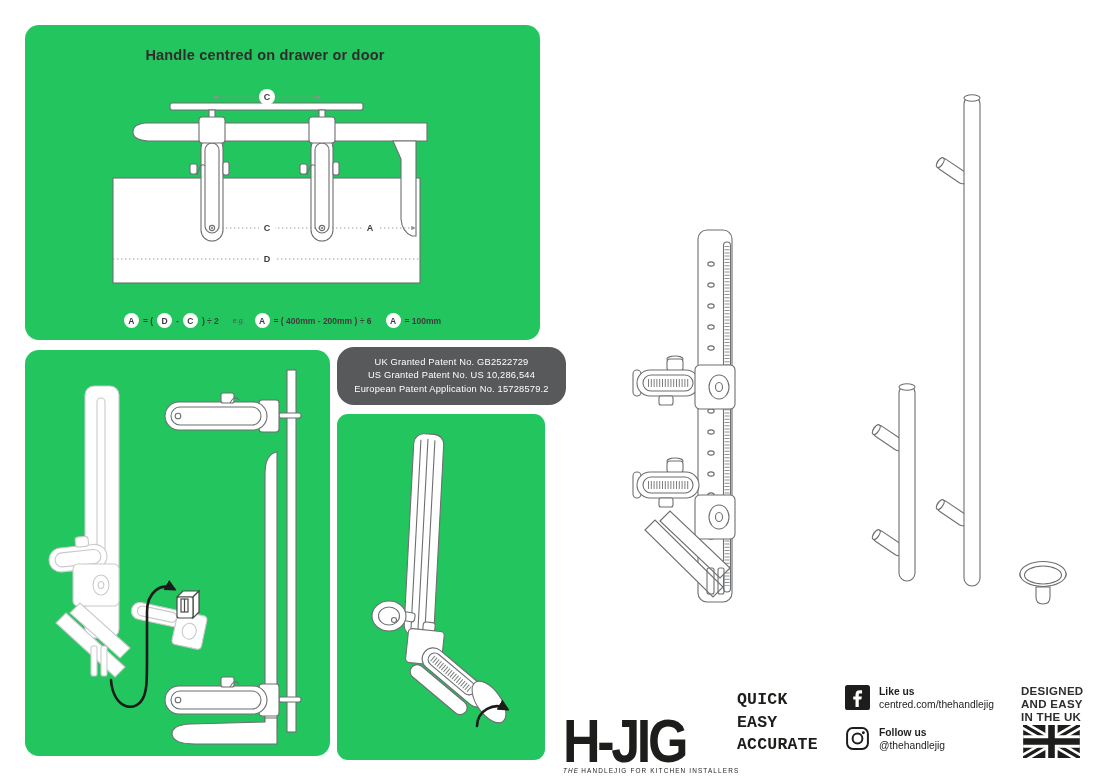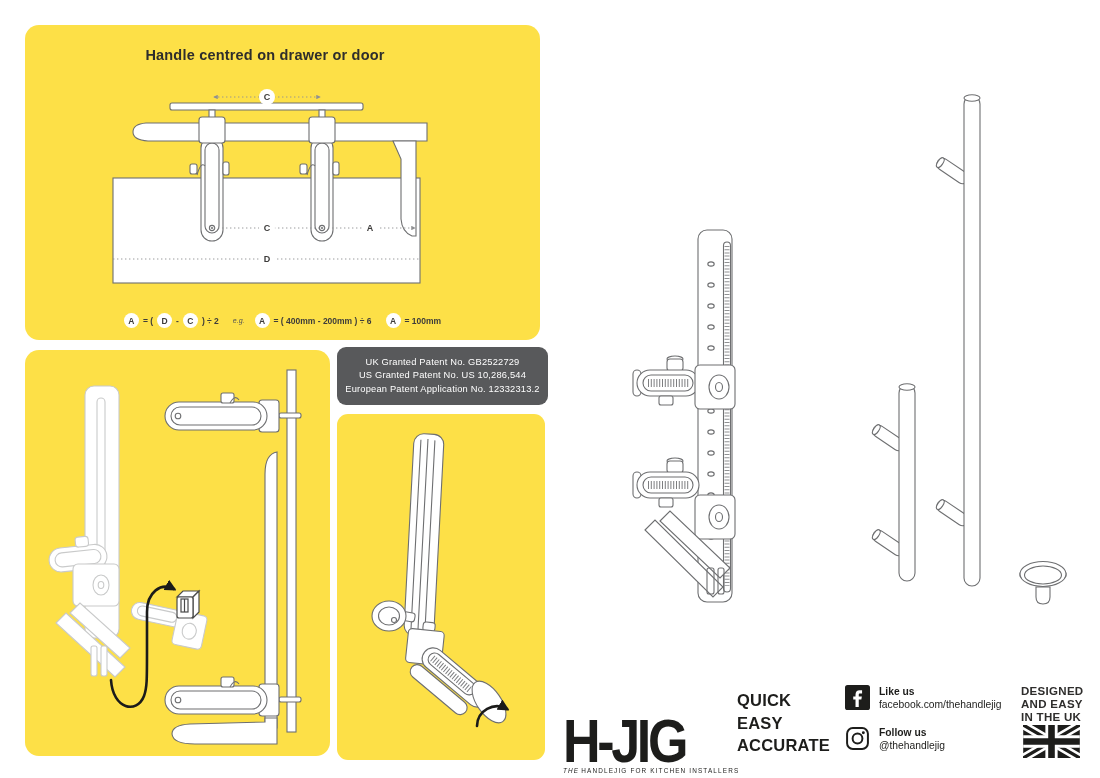--- a/index.html
+++ b/index.html
@@ -1,35 +1,35 @@
 <!DOCTYPE html>
 <html><head>
 <meta charset="utf-8">
 <style>
   html,body{margin:0;padding:0;background:#fff;}
   .page{position:relative;width:1100px;height:778px;background:#ffffff;overflow:hidden;
         font-family:"Liberation Sans",sans-serif;color:#231f20;}
-  .panel{position:absolute;background:#fde047;border-radius:14px;}
+  .panel{position:absolute;background:#22c55e;border-radius:14px;}
   #panel-drawing{left:25px;top:25px;width:515px;height:315px;}
   #panel-clip{left:25px;top:350px;width:305px;height:406px;}
   #panel-clamp{left:337px;top:414px;width:208px;height:346px;border-radius:11px;}
   .panel svg{position:absolute;left:0;top:0;}
 
   .panel-title{position:absolute;left:0;top:22px;width:480px;text-align:center;margin:0;
                font-size:14.5px;font-weight:bold;letter-spacing:.2px;color:#2e2d2c;}
 
   .formula{position:absolute;left:0;bottom:12px;width:515px;display:flex;justify-content:center;
            align-items:center;gap:4px;font-size:8.5px;color:#3d3c3b;font-weight:bold;}
   .circ{width:15px;height:15px;border-radius:50%;background:#fff;display:inline-flex;
         align-items:center;justify-content:center;font-size:8.5px;color:#3d3c3b;flex:0 0 auto;}
   .eg{font-size:7px;font-style:italic;font-weight:normal;margin:0 6px 0 10px;color:#555;}
   .fgap{margin-left:10px;}
 
-  .patent-box{position:absolute;left:337px;top:347px;width:211px;height:58px;background:#58595b;
-              border-radius:9px;color:#fff;font-size:9.3px;line-height:13.5px;display:flex;
+  .patent-box{position:absolute;left:337px;top:347px;width:229px;height:58px;background:#58595b;
+              border-radius:17px;color:#fff;font-size:9.3px;line-height:13.5px;display:flex;
               flex-direction:column;justify-content:center;text-align:center;letter-spacing:.2px;}
 
   .badge{position:absolute;left:630px;top:30px;background:#1d1d1b;color:#fff;font-weight:bold;
          font-size:12.5px;line-height:15.5px;padding:3px 7px 4px;letter-spacing:.4px;white-space:nowrap;}
 
   .art{position:absolute;}
   .ln{stroke:#6e6f71;stroke-width:1.1;fill:none;}
   .lnf{stroke:#6e6f71;stroke-width:1.1;fill:#ffffff;}
   .lt{stroke:#c9caca;stroke-width:1.1;fill:#ffffff;}
   .dk{stroke:#4a4a4a;stroke-width:1.2;fill:#ffffff;}
@@ -40,21 +40,21 @@
   .labcirc{fill:#ffffff;}
   .arrow{stroke:#1b1b1a;stroke-width:2.6;fill:none;stroke-linecap:round;}
 
   .logo-block{position:absolute;left:563px;top:681px;margin-top:32px;}
   .logo-word{font-size:62px;font-weight:bold;letter-spacing:-4px;line-height:56px;color:#1d1d1b;
              transform:scaleX(.84);transform-origin:left top;white-space:nowrap;}
   .logo-tag{margin-top:-2px;font-size:6.4px;letter-spacing:1.15px;color:#1d1d1b;white-space:nowrap;}
   .logo-tag i{font-style:italic;margin-right:2px;}
 
   .slogan{position:absolute;left:737px;top:689px;font-size:16.5px;font-weight:bold;
-          line-height:22.5px;letter-spacing:.2px;color:#1d1d1b;}
+          line-height:22.5px;letter-spacing:.2px;color:#1d1d1b;font-family:Liberation Mono, monospace;}
 
   .social-row{position:absolute;left:845px;display:flex;gap:9px;align-items:flex-start;}
   .social-row .txt{font-size:10.3px;line-height:13px;color:#1d1d1b;}
   .social-row .txt b{display:block;}
   .fb-row{top:685px;} .ig-row{top:726px;}
 
   .uk-text{position:absolute;left:1021px;top:685px;font-size:11.5px;line-height:12.8px;
            letter-spacing:.3px;color:#2e2d2c;font-weight:bold;}
   .uk-flag{position:absolute;left:1023px;top:725px;}
 </style>
@@ -210,21 +210,21 @@
         </g>
 
         <path class="lnf" d="M 252,368 L 252,394 L 170,394 Q 148,394 147,384 Q 147,375 165,374 L 240,372 L 240,368 Z"></path>
       </g>
     </svg>
   </section>
 
   <div class="patent-box">
     <div>UK Granted Patent No. GB2522729</div>
     <div>US Granted Patent No. US 10,286,544</div>
-    <div>European Patent Application No. 12332313.2</div>
+    <div>European Patent Application No. 15728579.2</div>
   </div>
 
   <section class="panel" id="panel-clamp">
     <svg width="208" height="346" viewBox="0 0 208 346">
       <defs>
         <marker id="arrc" viewBox="0 0 8 8" refX="6" refY="4" markerWidth="4.5" markerHeight="4.5" orient="auto">
           <path d="M0,0 L8,4 L0,8 Z" fill="#1b1b1a"></path>
         </marker>
       </defs>
       <g transform="rotate(3 88 120)">
@@ -358,21 +358,21 @@
     <div>ACCURATE</div>
   </div>
 
   <div class="social-row fb-row">
     <svg width="25" height="25" viewBox="0 0 24 24">
       <rect x="0" y="0" width="24" height="24" rx="2.5" fill="#1d1d1b"></rect>
       <path fill="#ffffff" d="M16.4,5h-2.4c-2.4,0-3.9,1.5-3.9,4v2H7.9v3h2.2v7h3.1v-7h2.5l0.5-3h-3v-1.6c0-0.8,0.3-1.2,1.1-1.2h2.1Z"></path>
     </svg>
     <div class="txt">
       <b>Like us</b>
-      <span>facebook.com/thehandlejig</span>
+      <span>centred.com/thehandlejig</span>
     </div>
   </div>
 
   <div class="social-row ig-row">
     <svg width="25" height="25" viewBox="0 0 24 24">
       <rect x="2" y="2" width="20" height="20" rx="5.5" fill="none" stroke="#1d1d1b" stroke-width="1.9"></rect>
       <circle cx="12" cy="12" r="4.7" fill="none" stroke="#1d1d1b" stroke-width="1.9"></circle>
       <circle cx="17.6" cy="6.4" r="1.4" fill="#1d1d1b"></circle>
     </svg>
     <div class="txt">

